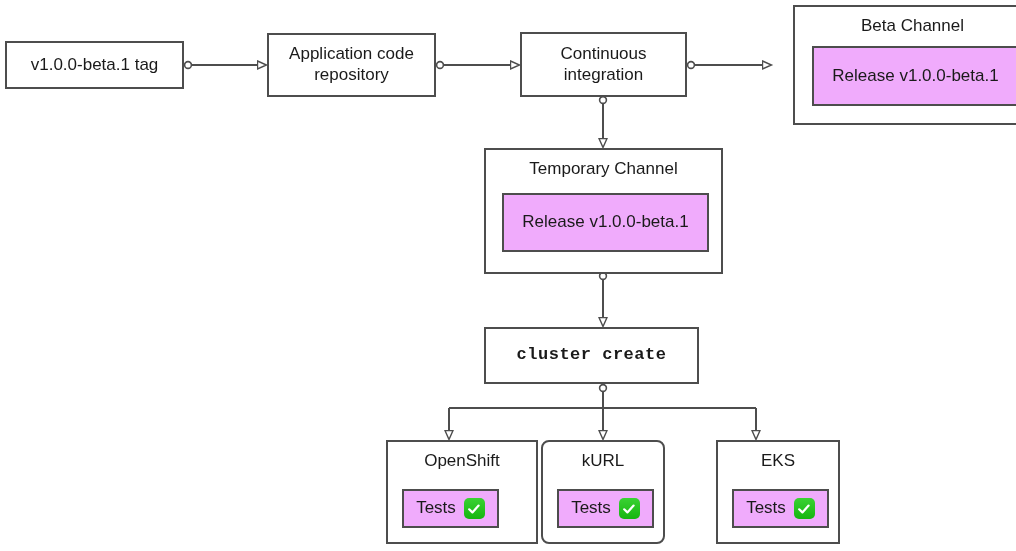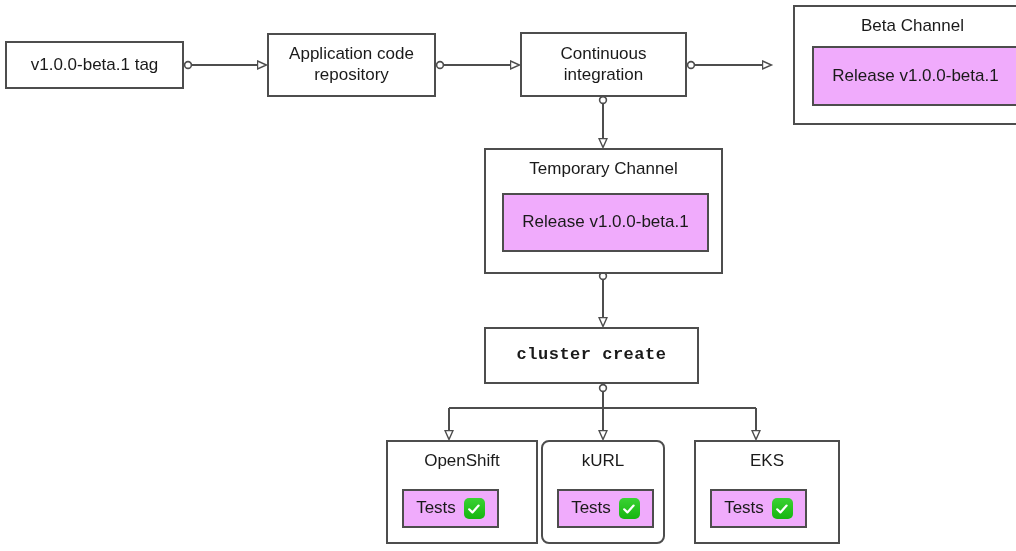--- a/index.html
+++ b/index.html
@@ -186,21 +186,21 @@
         <span>Tests</span>
         <span class="check-badge">
           <svg width="14" height="14" viewBox="0 0 14 14" aria-hidden="true">
               <path d="M2.2,7.3 L5.4,10.4 L11.6,3.6" fill="none" stroke="#ffffff" stroke-width="2.2" stroke-linecap="round" stroke-linejoin="round"></path>
             </svg>
         </span>
       </span>
     </div>
   </div>
 
-  <div class="node container-node" style="left:694px; top:440px; width:146px; height:104px;">
+  <div class="node container-node" style="left:716px; top:440px; width:124px; height:104px;">
     <div class="container-title">EKS</div>
     <div class="inner-box" style="left:14px; top:47px; width:97px; height:39px;">
       <span class="tests-row">
         <span>Tests</span>
         <span class="check-badge">
           <svg width="14" height="14" viewBox="0 0 14 14" aria-hidden="true">
               <path d="M2.2,7.3 L5.4,10.4 L11.6,3.6" fill="none" stroke="#ffffff" stroke-width="2.2" stroke-linecap="round" stroke-linejoin="round"></path>
             </svg>
         </span>
       </span>

